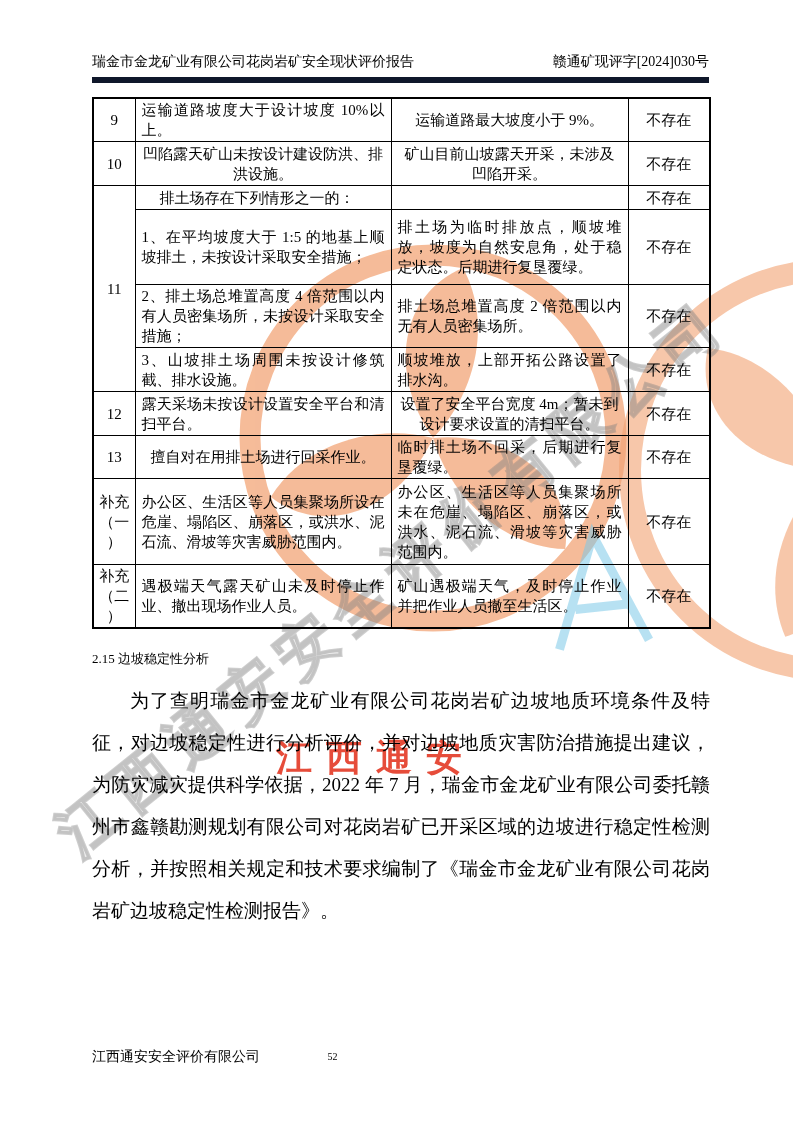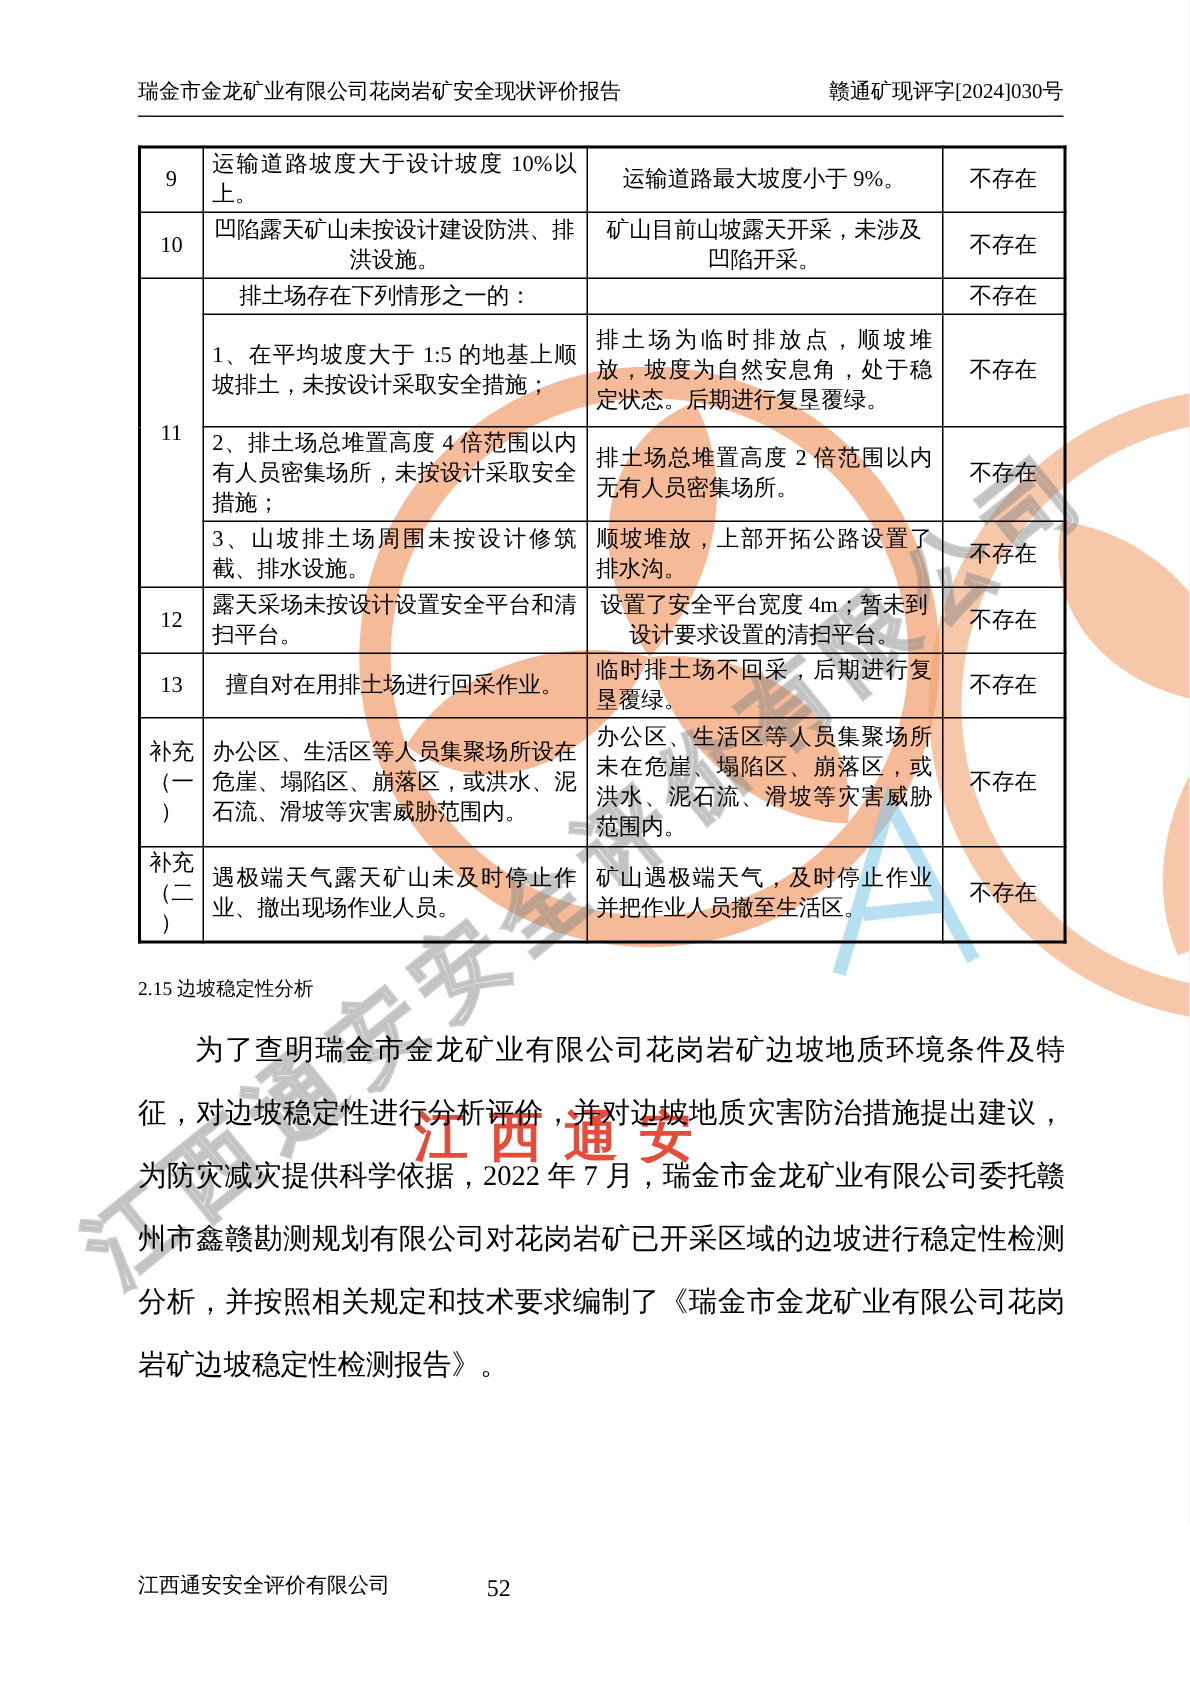--- a/index.html
+++ b/index.html
@@ -17,21 +17,21 @@
     position:absolute;left:66px;top:802px;white-space:nowrap;
     transform:rotate(-39deg);transform-origin:0 50%;
     font-size:60px;font-weight:bold;letter-spacing:10px;
     color:rgba(150,150,150,0.16);
     -webkit-text-stroke:2px rgba(125,125,125,0.38);
   }
   
   .header{
     position:absolute;left:92px;top:53px;width:617px;z-index:2;
     display:flex;justify-content:space-between;align-items:flex-end;
-    font-size:14px;line-height:18px;padding-bottom:6px;border-bottom:1px solid #0f172a;
+    font-size:14px;line-height:18px;padding-bottom:6px;border-bottom:6px solid #0f172a;
   }
   
   .doc-table{
     position:absolute;left:92px;top:97px;width:617px;z-index:1;
     border-collapse:collapse;table-layout:fixed;
     font-size:15px;line-height:20px;
     border:2px solid #000;background:transparent;
   }
   .doc-table td{
     border:1px solid #000;padding:1px 6px;vertical-align:middle;
@@ -42,21 +42,21 @@
   .doc-table td.ctr{text-align:center;}
   
   .bodytext{
     position:absolute;left:92px;top:638px;width:618px;z-index:1;
     font-size:19px;line-height:42px;text-align:justify;
   }
   .bodytext p{margin:0;text-indent:2em;}
   .bodytext h2{margin:0;font-size:13px;line-height:42px;font-weight:normal;text-indent:0;}
   
   .footer-company{position:absolute;left:92px;top:1048px;font-size:14px;z-index:1;}
-  .footer-page{position:absolute;left:0;top:1051px;width:665px;text-align:center;font-size:16px;z-index:1;}
+  .footer-page{position:absolute;left:0;top:1051px;width:665px;text-align:center;font-size:10px;z-index:1;}
 </style>
 </head>
 <body>
 
 <div class="page">
 
   <div class="watermark">
     <svg width="793" height="1122" viewBox="0 0 793 1122">
 
       <g opacity="0.72">

